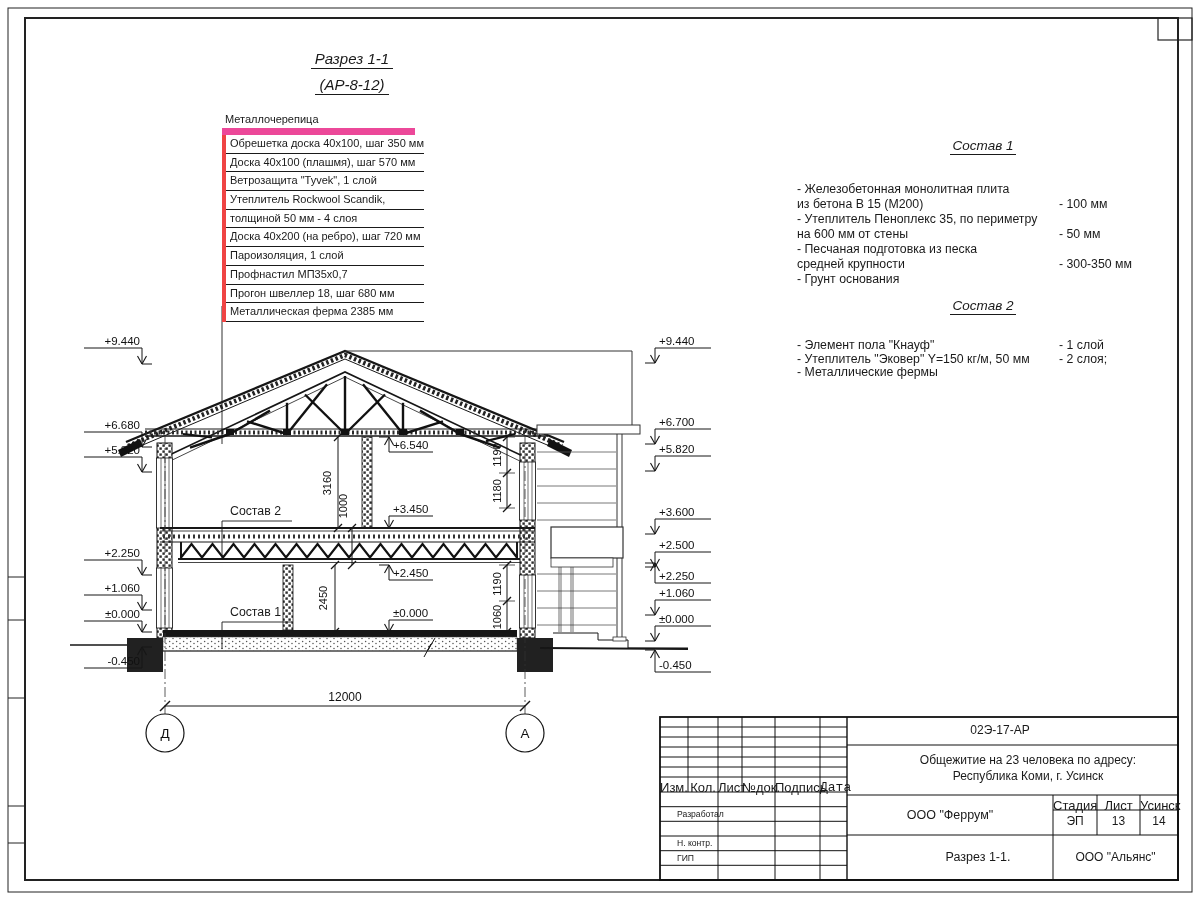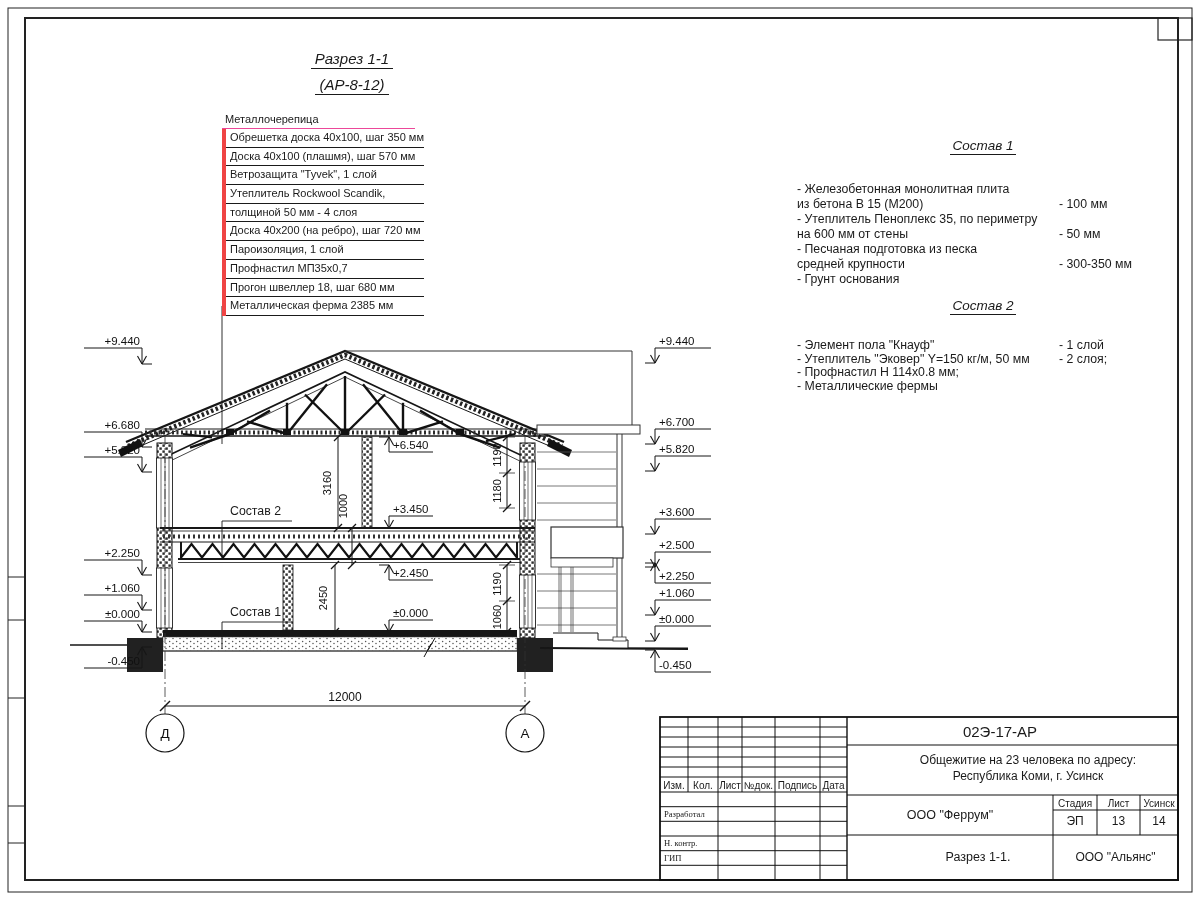--- a/index.html
+++ b/index.html
@@ -4,39 +4,39 @@
 <style>
   html,body{margin:0;padding:0;background:#e8e8e8;}
   .sheet{position:relative;width:1200px;height:900px;background:#fff;overflow:hidden;
          font-family:"Liberation Sans", sans-serif;color:#1a1a1a;}
   svg{position:absolute;left:0;top:0;}
   .abs{position:absolute;}
   .dwg-title{left:262px;top:46px;width:180px;text-align:center;font-style:italic;font-size:15px;line-height:26px;}
   .dwg-title span{border-bottom:1.2px solid #1a1a1a;padding:0 4px 1px 4px;}
   
   #roof-table{left:222px;top:111px;width:202px;font-size:11px;}
-  #roof-table .hd{height:17px;line-height:17px;padding-left:3px;border-bottom:1px solid #ec4899;width:190px;}
+  #roof-table .hd{height:17px;line-height:17px;padding-left:3px;border-bottom:7px solid #ec4899;width:190px;}
   #roof-table .rows{border-left:4px solid #ef4444;}
   #roof-table .row{height:17.7px;line-height:17.7px;padding-left:4px;border-bottom:1px solid #1a1a1a;}
   
   .sostav{width:372px;font-size:12.3px;}
   #sostav1{left:797px;top:138px;}
   #sostav2{left:797px;top:298px;}
   .sostav .hd{text-align:center;font-size:13.5px;font-style:italic;margin-bottom:0;}
   .sostav .hd span{border-bottom:1.2px solid #1a1a1a;padding:0 3px 1px 3px;}
   .sostav .item{display:flex;line-height:15px;}
   #sostav2 .item{line-height:13.5px;}
   .sostav .t{width:262px;white-space:pre-line;}
   .sostav .v{width:108px;display:flex;align-items:flex-end;}
   .slabel{font-size:12.3px;}
   
   .tb{font-size:12px;}
   .tb-center{text-align:center;}
-  .tbl-small{font-size:10px;text-align:center;}
-  .role{font-size:8.6px;padding-left:3px;font-family:Liberation Serif, serif;}
+  .tbl-small{font-size:13px;text-align:center;}
+  .role{font-size:8.6px;padding-left:16px;}
 </style>
 </head>
 <body>
 <div class="sheet">
 
 <svg id="dwg" width="1200" height="900" viewBox="0 0 1200 900">
   <defs>
     <pattern id="ins" width="6" height="6" patternUnits="userSpaceOnUse">
       <rect width="6" height="6" fill="#fff"></rect>
       <rect x="0.4" y="0.4" width="2.4" height="2.4" fill="#2c2c2c"></rect>
@@ -488,52 +488,48 @@
   <div class="items" id="sostav2-items" style="margin-top:26px;">
         <div class="item">
           <div class="t">- Элемент пола "Кнауф"</div>
           <div class="v">- 1 слой</div>
         </div>
         <div class="item">
           <div class="t">- Утеплитель "Эковер" Y=150 кг/м, 50 мм</div>
           <div class="v">- 2 слоя;</div>
         </div>
         <div class="item">
-          <div class="t">- Профнастил Н 114х0.8 мм;</div>
-          <div class="v"></div>
-        </div>
-        <div class="item">
           <div class="t">- Металлические фермы</div>
           <div class="v"></div>
         </div>
       </div>
 </div>
 
 <div class="abs slabel" style="left:230px;top:504px;">Состав 2</div>
 <div class="abs slabel" style="left:230px;top:605px;">Состав 1</div>
 
-<div class="abs tb tb-center" style="left:847px;top:723px;width:306px;font-size:15px;">02Э-17-АР</div>
+<div class="abs tb tb-center" style="left:847px;top:723px;width:306px;font-size:12px;">02Э-17-АР</div>
 <div class="abs tb tb-center" style="left:847px;top:752px;width:362px;line-height:16px;white-space:pre-line;">Общежитие на 23 человека по адресу:
 Республика Коми, г. Усинск</div>
 <div class="abs tb tb-center" style="left:847px;top:808px;width:206px;font-size:12.5px;">ООО "Феррум"</div>
 <div class="abs tbl-small" style="left:1053px;top:798px;width:44px;">Стадия</div>
 <div class="abs tbl-small" style="left:1097px;top:798px;width:43px;">Лист</div>
 <div class="abs tbl-small" style="left:1140px;top:798px;width:38px;">Усинск</div>
 <div class="abs tb tb-center" style="left:1053px;top:814px;width:44px;">ЭП</div>
 <div class="abs tb tb-center" style="left:1097px;top:814px;width:43px;">13</div>
 <div class="abs tb tb-center" style="left:1140px;top:814px;width:38px;">14</div>
 <div class="abs tb tb-center" style="left:847px;top:850px;width:206px;font-size:12.5px;margin-left:28px;">Разрез 1-1.</div>
 <div class="abs tb tb-center" style="left:1053px;top:850px;width:125px;">ООО "Альянс"</div>
 <div id="tb-columns">
       <div class="abs tbl-small" style="left: 660px; top: 780px; width: 28px;">Изм.</div>
       <div class="abs tbl-small" style="left: 688px; top: 780px; width: 30px;">Кол.</div>
       <div class="abs tbl-small" style="left: 718px; top: 780px; width: 24px;">Лист</div>
       <div class="abs tbl-small" style="left: 742px; top: 780px; width: 33px;">№док.</div>
       <div class="abs tbl-small" style="left: 775px; top: 780px; width: 45px;">Подпись</div>
-      <div class="abs tbl-small" style="left: 820px; top: 780px; width: 27px;">Дата</div>
+      <div class="abs tbl-small" style="left: 820px; top: 780px; width: 27px; font-family: Liberation Mono, monospace;">Дата</div>
     </div>
 <div id="tb-roles">
       <div class="abs role" style="left: 661px; top: 807px; width: 56px; height: 14px; line-height: 14px;">Разработал</div>
       <div class="abs role" style="left: 661px; top: 836px; width: 56px; height: 28px; line-height: 14px;">Н. контр.</div>
       <div class="abs role" style="left: 661px; top: 851px; width: 56px; height: 14px; line-height: 14px;">ГИП</div>
     </div>
 
 </div>
 
 </body></html>

